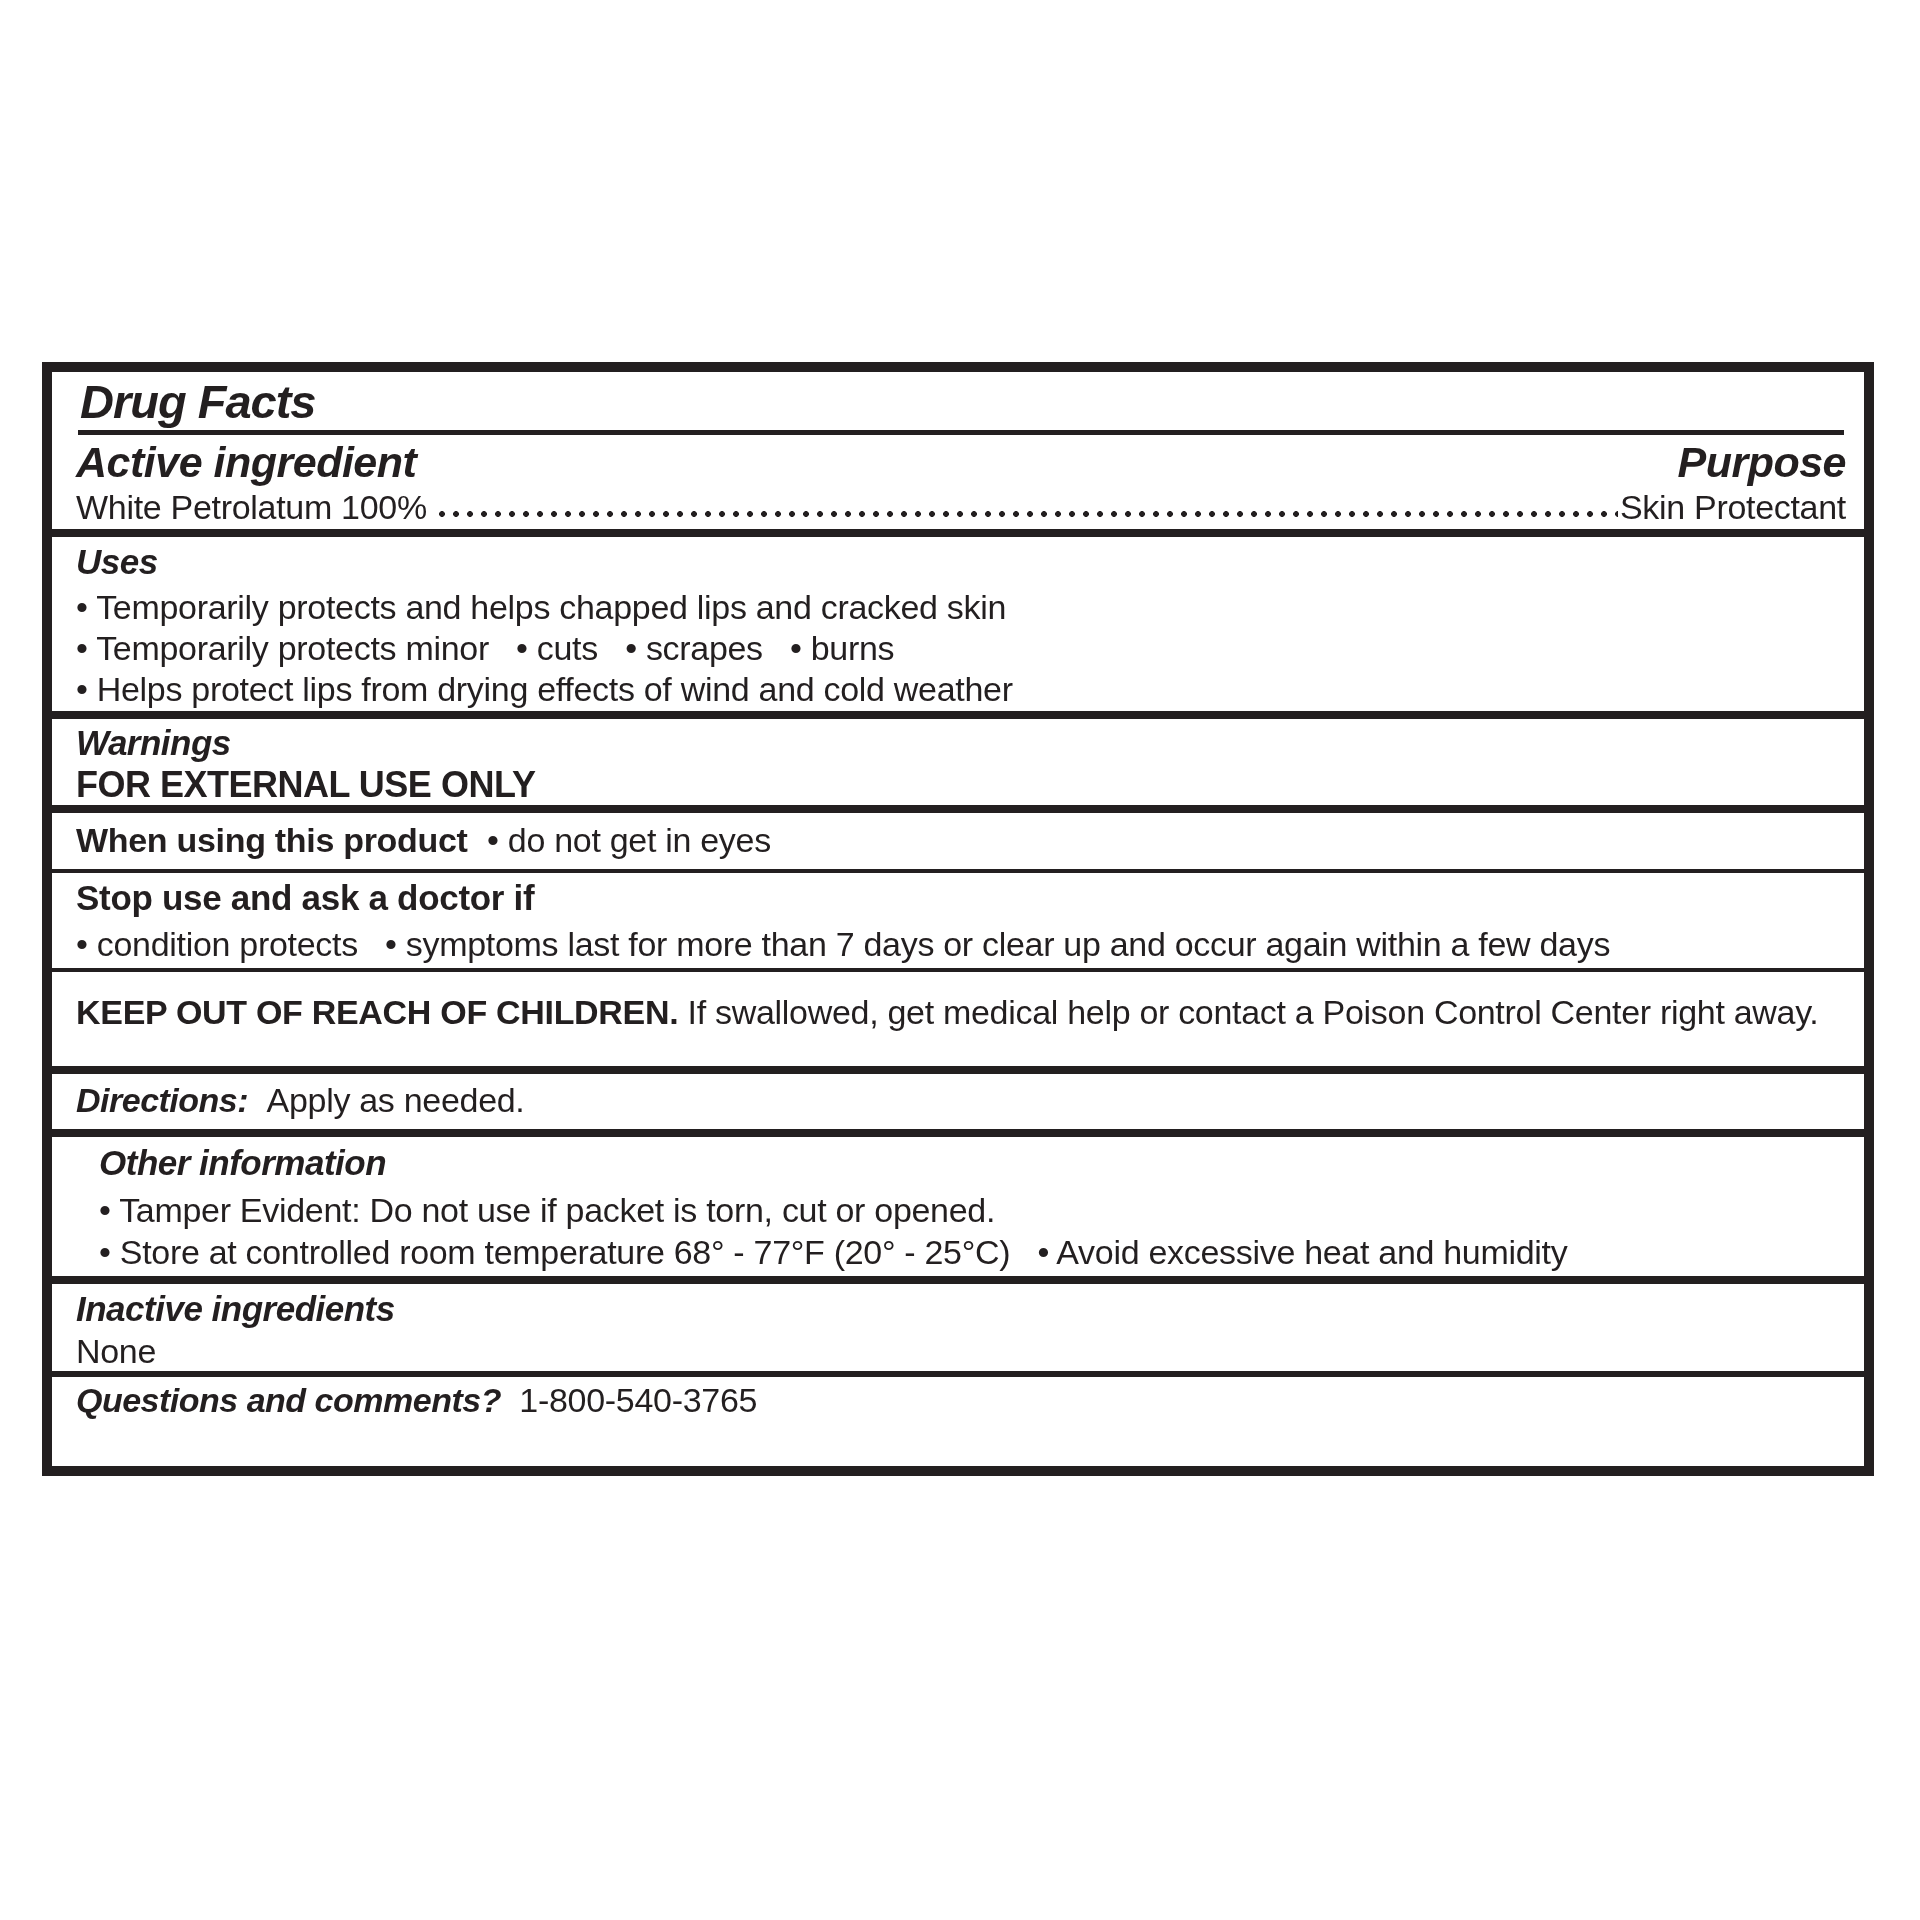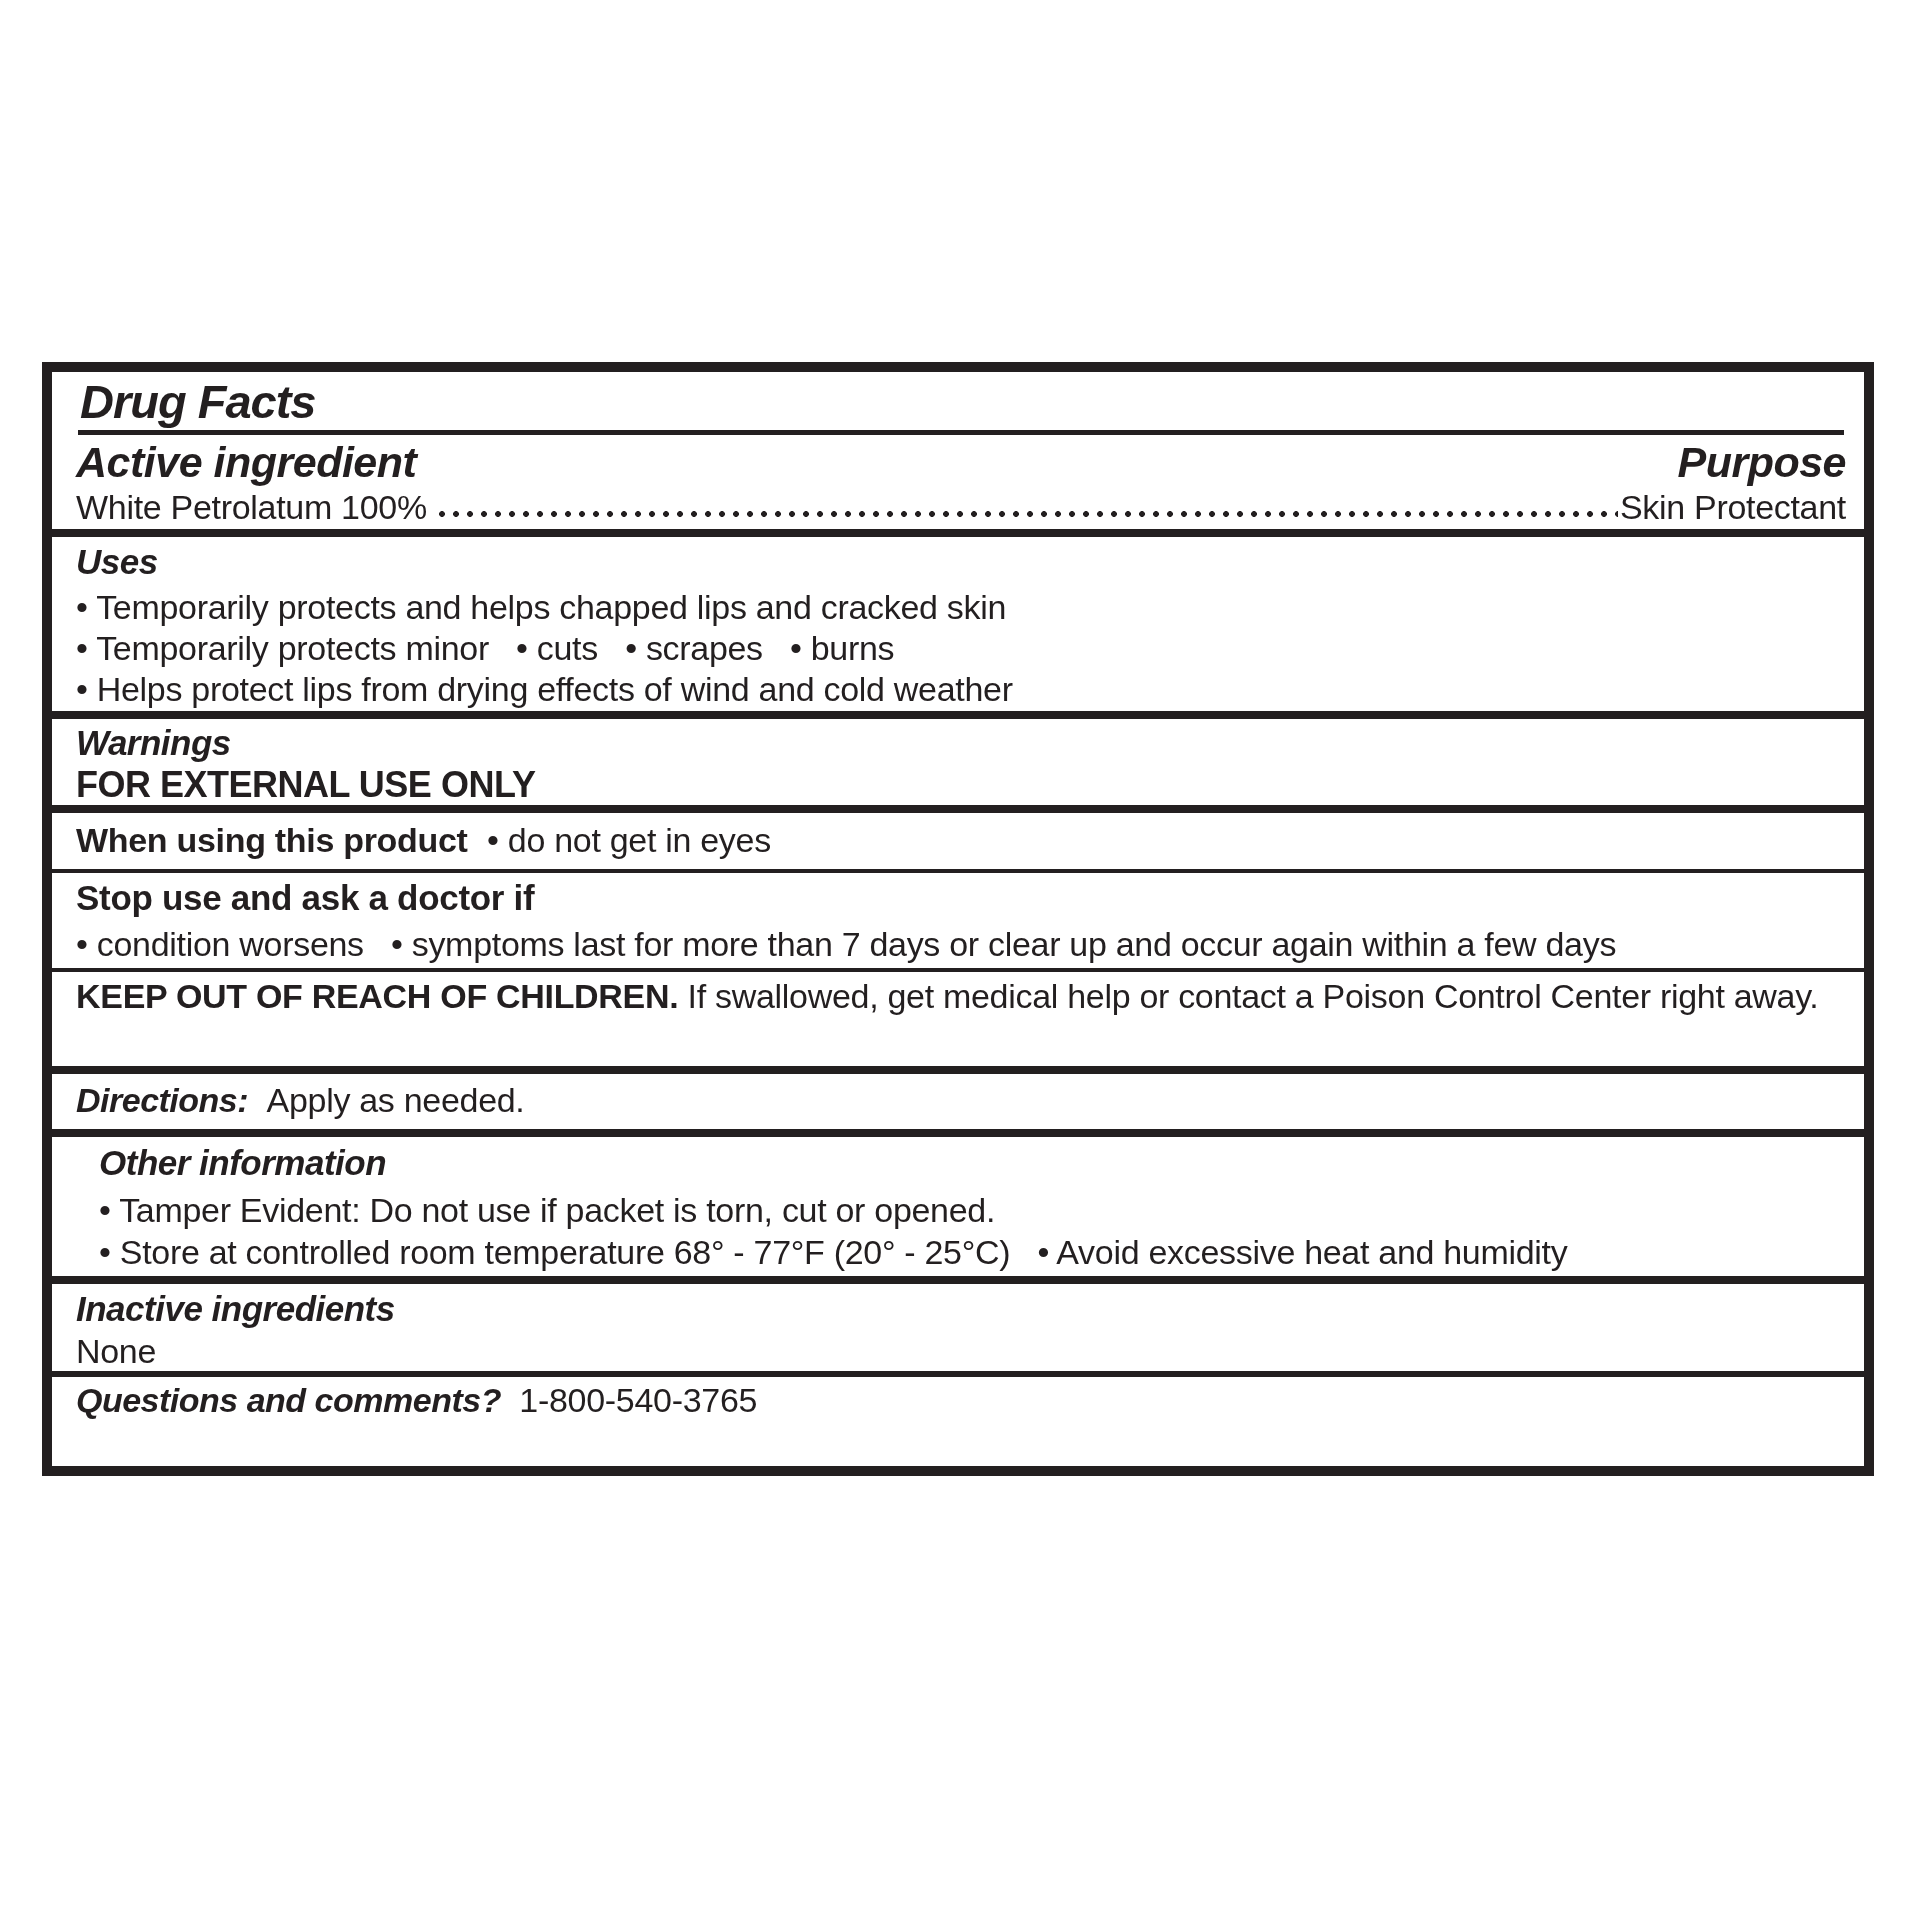--- a/index.html
+++ b/index.html
@@ -45,21 +45,21 @@
 
   .warn-row{height:86px;}
   .warn-row .sec-head{line-height:47px;}
   .caps-head{font-size:36px;font-weight:bold;line-height:38px;letter-spacing:-0.5px;}
 
   .dnu-row{height:41px;line-height:41px;font-size:34px;}
   .when-row{height:56px;line-height:54px;font-size:34px;}
   .stop-row{height:95px;}
   .stop-row .blead{display:block;font-size:35px;line-height:50px;margin-right:0;}
   .stop-row .bullet-line{line-height:42px;}
-  .keep-row{height:94px;font-size:34px;line-height:44px;letter-spacing:-0.3px;padding-top:2px;}
+  .keep-row{height:94px;font-size:34px;line-height:44px;letter-spacing:-0.3px;padding-top:18px;}
   .dir-row{height:55px;line-height:53px;}
   .other-row{height:139px;padding-left:47px;}
   .other-row .sec-head{line-height:52px;}
   .other-row .bullet-line{line-height:42px;}
   .inactive-row{height:87px;}
   .inactive-row .sec-head{line-height:49px;}
   .inactive-row .value{font-size:34px;line-height:36px;letter-spacing:-0.3px;}
   .q-row{height:48px;line-height:47px;}
 </style>
 </head>
@@ -110,21 +110,21 @@
 
   <div class="row when-row">
     <span class="blead">When using this product</span>
     <span class="b-item body-text">do not get in eyes</span>
   </div>
   <div class="rule thin"></div>
 
   <div class="row stop-row">
     <span class="blead">Stop use and ask a doctor if</span>
     <div class="bullet-line">
-      <span class="b-item">condition worsens</span>
+      <span class="b-item">condition protects</span>
       <span class="b-item sep">symptoms last for more than 7 days or clear up and occur again within a few days</span>
     </div>
   </div>
   <div class="rule thin"></div>
 
   <div class="row keep-row">
     <span class="bold">KEEP OUT OF REACH OF CHILDREN.</span>
     <span>If swallowed, get medical help or contact a Poison Control Center right away.</span>
   </div>
   <div class="rule thick"></div>

